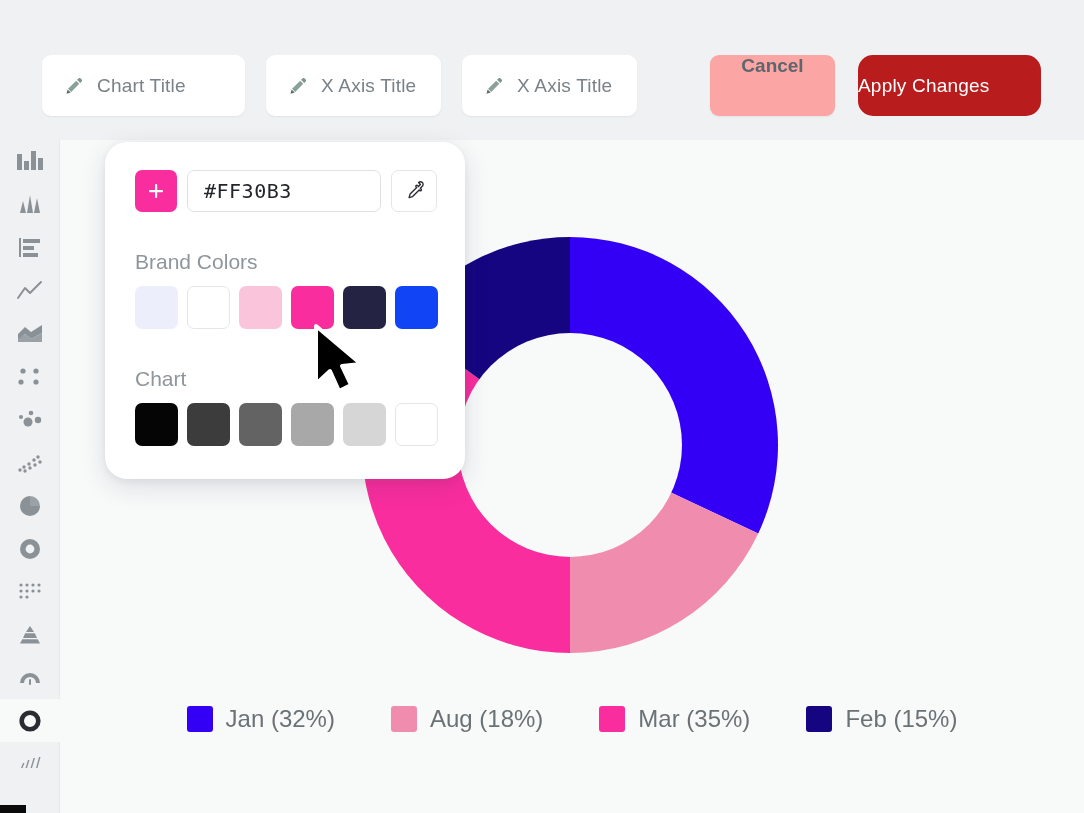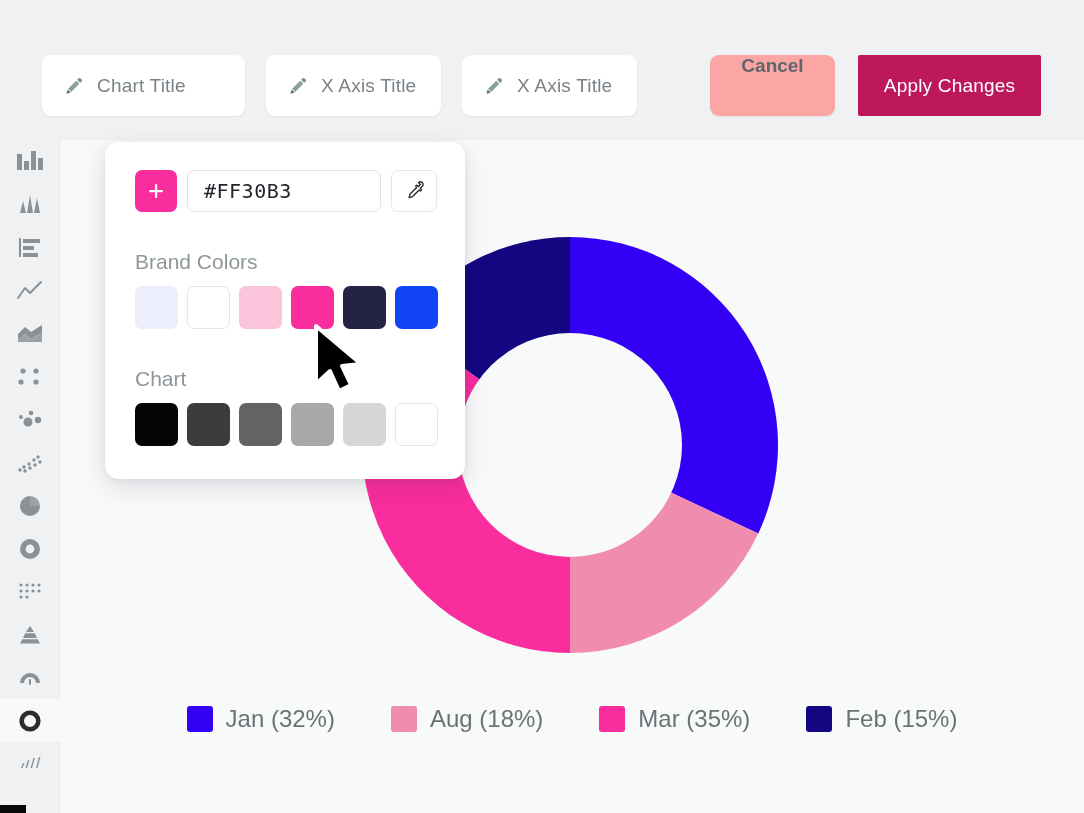--- a/index.html
+++ b/index.html
@@ -58,23 +58,23 @@
     display: flex; align-items: flex-start; justify-content: center;
     box-shadow: 0 1px 2px rgba(30,40,60,.07);
     cursor: pointer;
     font-weight: bold;
   }
   .cancel-btn span { font-size: 19px; color: #5c666c; }
   .apply-btn {
     position: absolute;
     left: 858px; top: 43px;
     width: 183px; height: 61px;
-    background: #be185d;
-    border-radius: 2px;
-    display: flex; align-items: center; justify-content: center;
+    background: #b91c1c;
+    border-radius: 15px;
+    display: flex; align-items: center; justify-content: flex-start;
     cursor: pointer;
   }
   .apply-btn span { font-size: 19px; color: #ffffff; letter-spacing:.2px; }
 
   
   .canvas {
     position: absolute;
     left: 60px; top: 140px;
     width: 1024px; height: 673px;
     background: #f8f9f9;
@@ -118,21 +118,21 @@
   .legend-item { display: flex; align-items: center; gap: 13px; cursor: pointer; }
   .legend-swatch { width: 26px; height: 26px; border-radius: 3px; flex: none; }
   .legend-label { font-size: 24px; color: #6a7276; white-space: nowrap; }
 
   
   .picker {
     position: absolute;
     left: 105px; top: 142px;
     width: 360px; height: 337px;
     background: #ffffff;
-    border-radius: 14px;
+    border-radius: 22px;
     box-shadow: 0 8px 26px rgba(40,50,70,.13), 0 2px 7px rgba(40,50,70,.07);
     padding: 28px 30px;
   }
   .picker-row { display: flex; align-items: center; gap: 10px; }
   .add-swatch-btn {
     width: 42px; height: 42px;
     background: #f92d9e;
     border-radius: 7px;
     display: flex; align-items: center; justify-content: center;
     cursor: pointer; flex: none;

